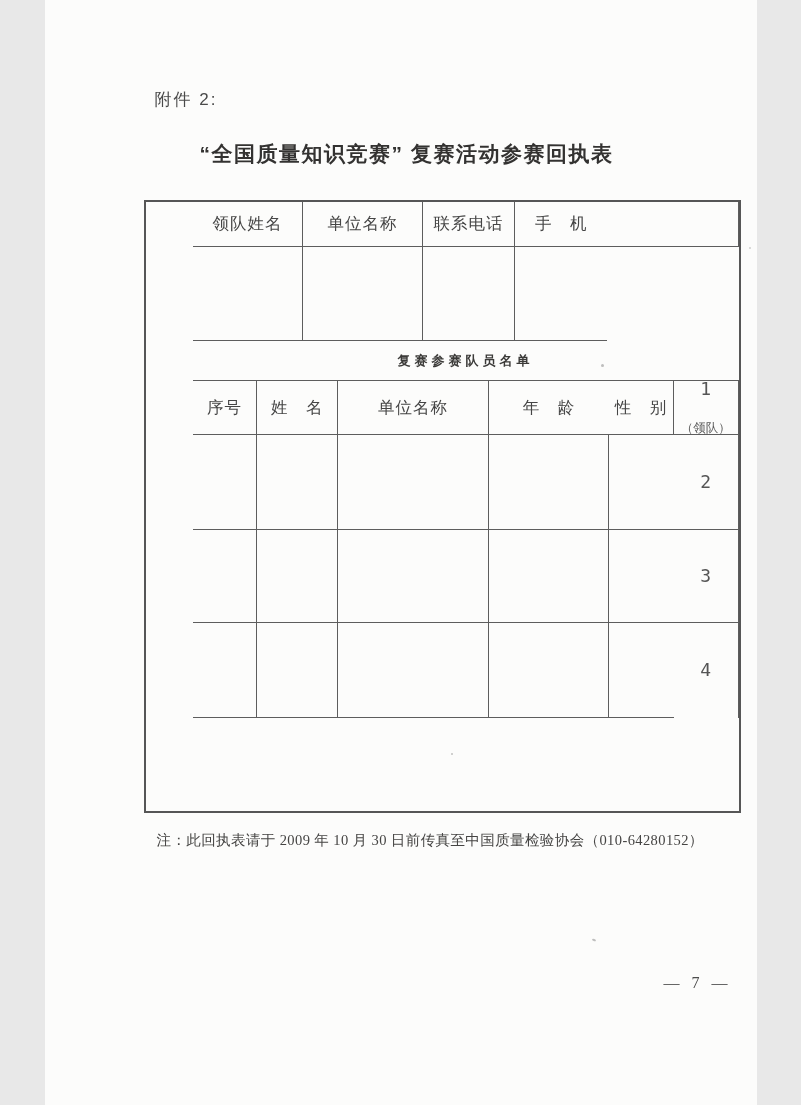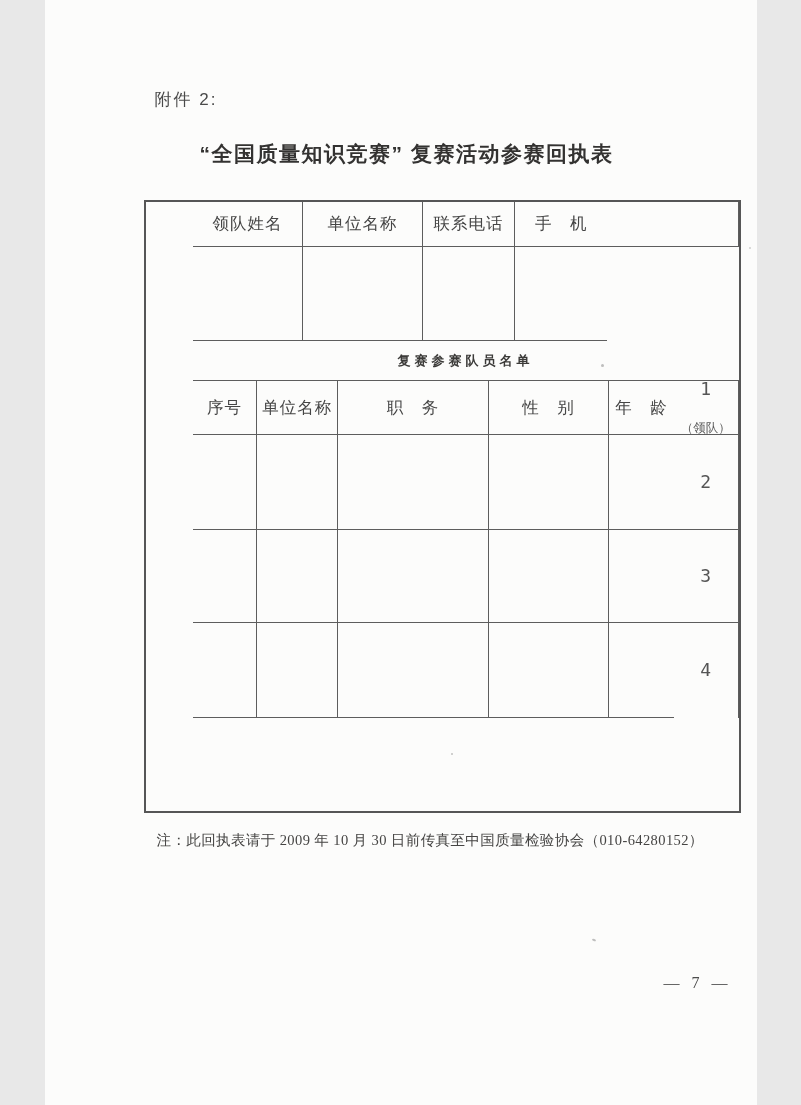--- a/index.html
+++ b/index.html
@@ -150,24 +150,24 @@
       <div class="cell"></div>
       <div class="cell"></div>
       <div class="cell"></div>
       <div class="cell last-col"></div>
     </div>
 
     <div class="merged-row">复赛参赛队员名单</div>
 
     <div class="grid-b">
       <div class="cell header-cell">序号</div>
+      <div class="cell header-cell">姓　名</div>
       <div class="cell header-cell">单位名称</div>
-      <div class="cell header-cell">职　务</div>
+      <div class="cell header-cell last-col">年　龄</div>
       <div class="cell header-cell">性　别</div>
-      <div class="cell header-cell last-col">年　龄</div>
 
       <div class="cell num-cell">
         <span class="row-num">1</span>
         <span class="row-num-note">（领队）</span>
       </div>
       <div class="cell"></div>
       <div class="cell"></div>
       <div class="cell"></div>
       <div class="cell"></div>
       <div class="cell last-col"></div>

